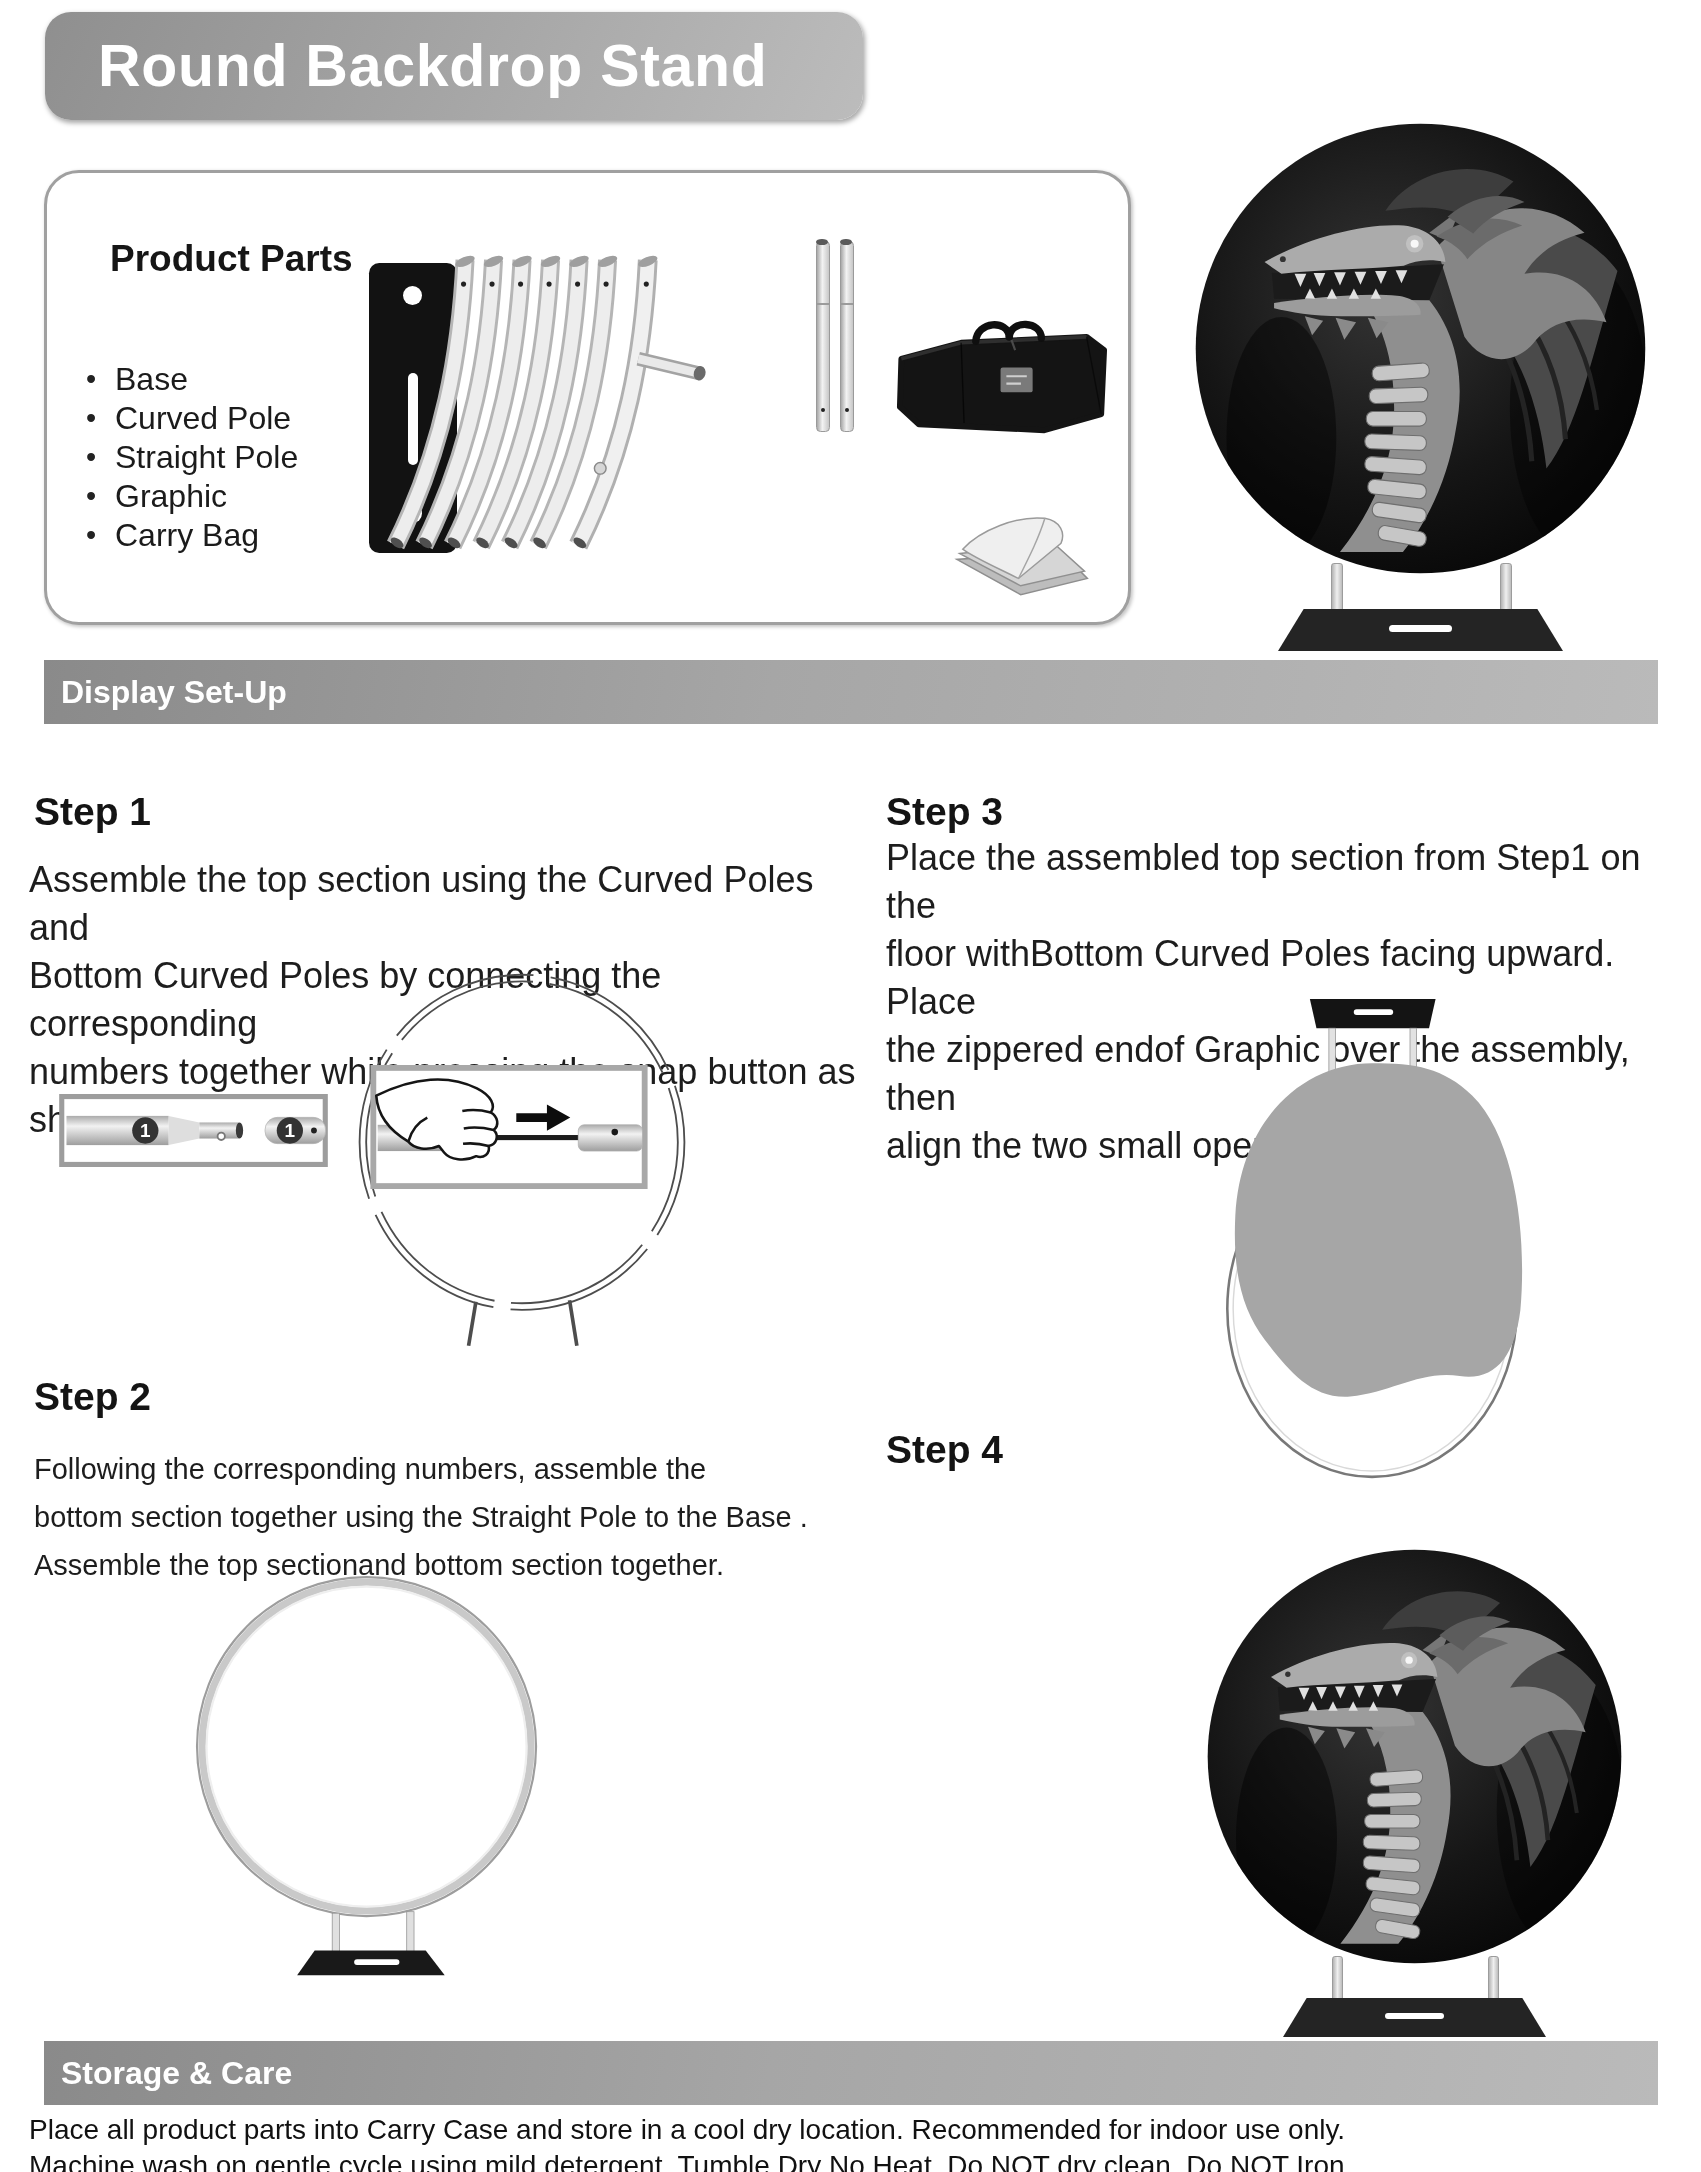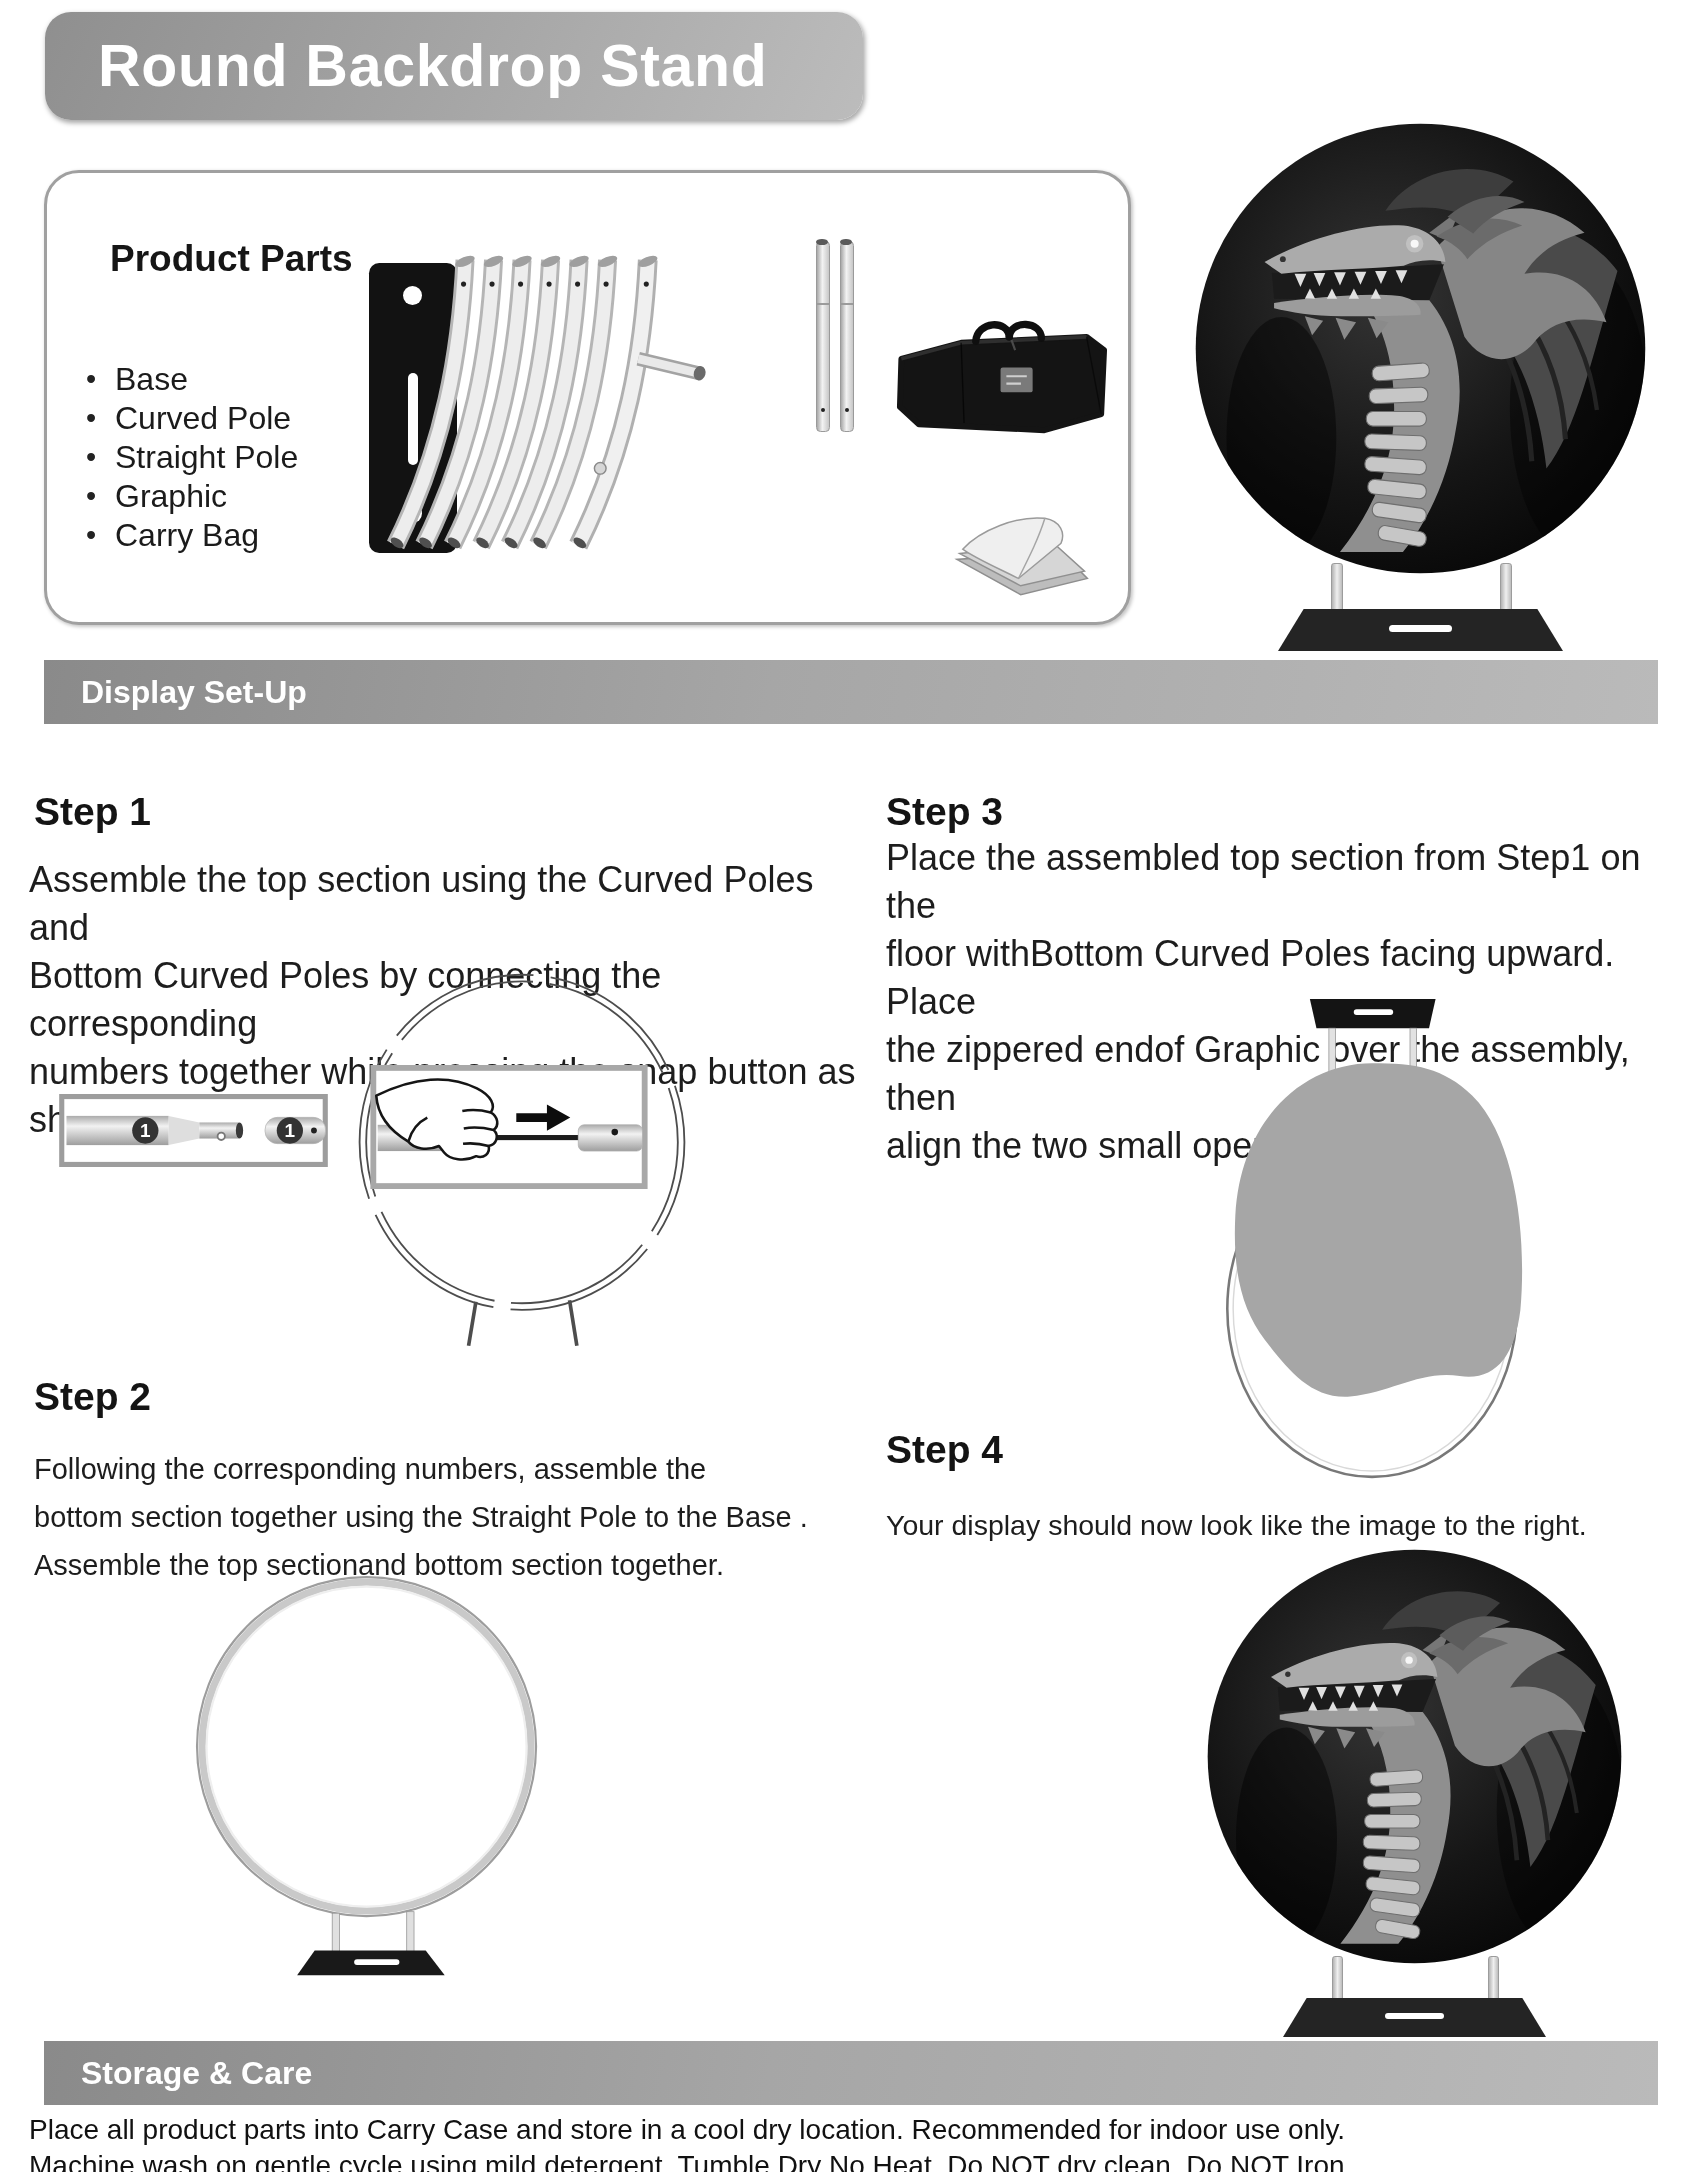--- a/index.html
+++ b/index.html
@@ -15,21 +15,21 @@
   
   .parts-box{left:44px;top:170px;width:1081px;height:449px;border:3.7px solid #a0a0a0;
       border-radius:35px;background:#fff;box-shadow:1.5px 1.5px 3.7px rgba(0,0,0,.22);}
   .parts-heading{left:85px;top:238px;font-size:37px;font-weight:bold;color:#161616;margin-left:25px;}
   .parts-list{left:86px;top:360px;list-style:none;margin:0;padding:0;font-size:32px;color:#1b1b1b;}
   .parts-list li{position:relative;padding-left:29px;line-height:39px;}
   .parts-list li::before{content:"•";position:absolute;left:0;top:0;font-size:29px;color:#222;}
   
   .banner{left:44px;width:1614px;height:64px;
       background:linear-gradient(100deg,#8a8a8a 0%,#a6a6a6 45%,#bababa 100%);}
-  .banner span{display:block;line-height:64px;padding-left:29px;font-size:32px;font-weight:bold;color:#fff;margin-left:8px;}
+  .banner span{display:block;line-height:64px;padding-left:17px;font-size:32px;font-weight:bold;color:#fff;}
   .banner-setup{top:660px;}
   .banner-storage{top:2041px;}
   
   .step-h{font-size:39px;font-weight:bold;color:#141414;text-align:center;}
   .step-body{font-size:36px;line-height:48px;white-space:pre-line;color:#1d1d1d;}
   .body-sm{font-size:29px;}
   .body-xs{font-size:28.5px;line-height:37px;}
   .storage-text{left:29px;top:2112px;width:1638px;font-size:28px;line-height:36px;
       white-space:pre-line;color:#111;}
   
@@ -313,21 +313,20 @@
     <circle cx="243" cy="237" r="232" fill="none" stroke="#9d9d9d" stroke-width="3"></circle>
     <circle cx="243" cy="237" r="225" fill="none" stroke="#c9c9c9" stroke-width="10"></circle>
     <circle cx="243" cy="237" r="219" fill="none" stroke="#efefef" stroke-width="3"></circle>
     <rect x="196" y="465" width="10" height="55" fill="#e0e0e0" stroke="#8f8f8f"></rect>
     <rect x="298" y="463" width="10" height="57" fill="#e0e0e0" stroke="#8f8f8f"></rect>
     <polygon points="172,516 324,516 350,550 148,550" fill="#191919"></polygon>
     <rect x="226" y="528" width="62" height="8" rx="4" fill="#fff"></rect>
   </svg>
 
   <div class="abs step-h" style="left:886px;top:1428px">Step 4</div>
-  <div class="abs step-body body-xs" style="left:886px;top:1507px;width:805px">Your display should now look like the image to the right.</div>
 
   <div class="abs" style="left:1207px;top:1549px;width:415px;height:489px">
     <div class="abs stand-pole" style="left:125px;top:407px;width:8.8px;height:44px"></div>
     <div class="abs stand-pole" style="left:281px;top:407px;width:8.8px;height:44px"></div>
     <svg width="415" height="415" viewBox="0 0 616 616">
         <use href="#dragon-sym"></use>
       </svg>
     <div class="abs stand-base" style="left:76px;top:449px;width:263px;height:39px">
       <div class="slot" style="left:102px;top:14.6px;width:59px;height:6.6px"></div>
     </div>

